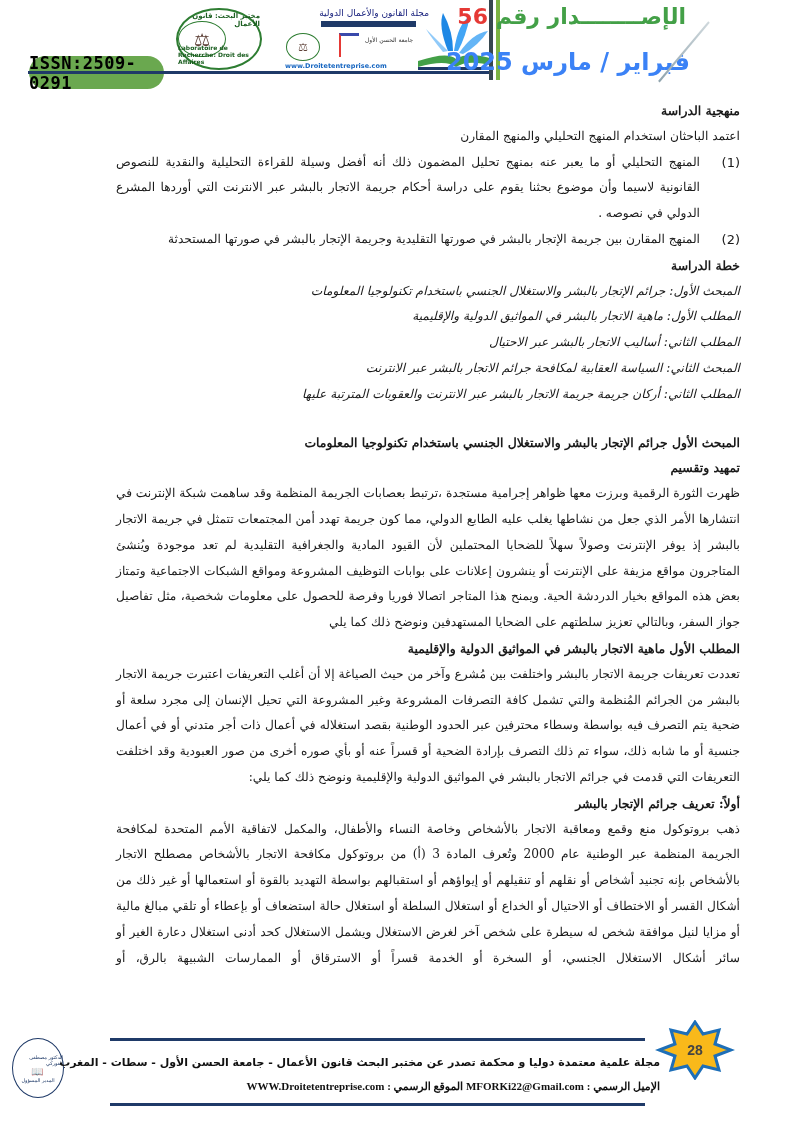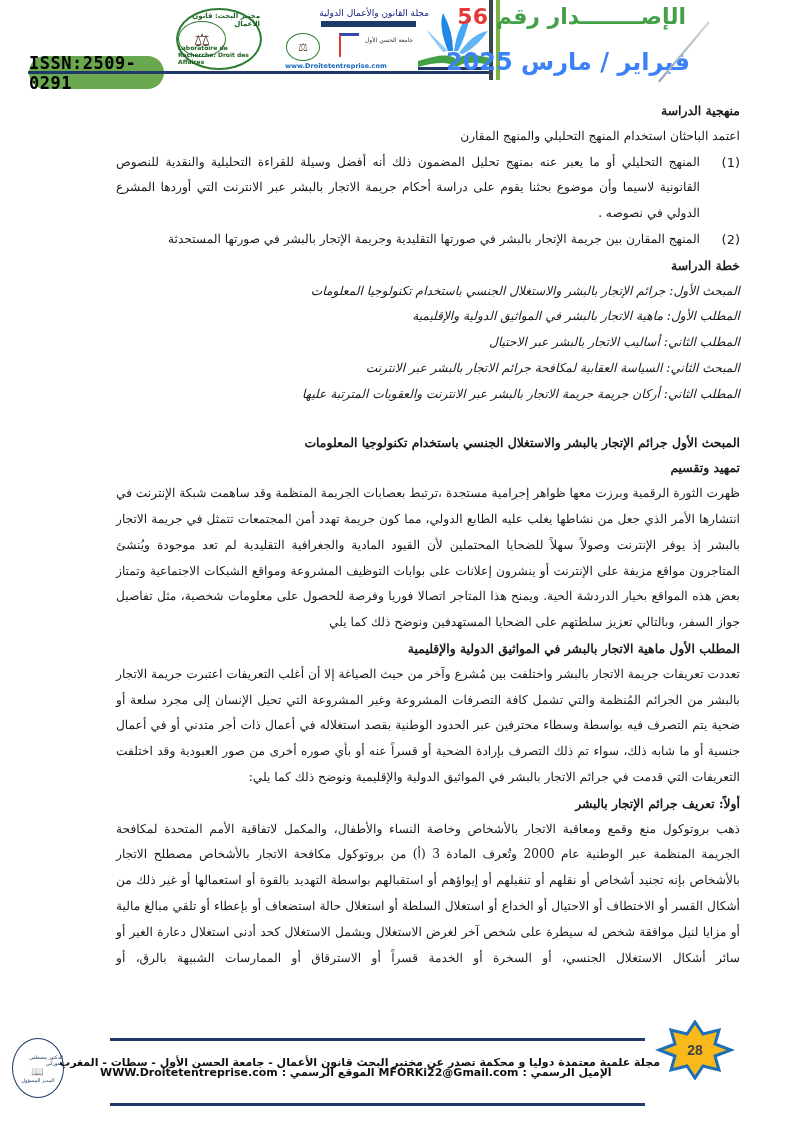--- a/index.html
+++ b/index.html
@@ -75,22 +75,22 @@
   .footer-seal .fs-top { font-size: 5px; color: #1f3a68; direction: rtl; }
   .footer-seal .fs-mid { font-size: 10px; color: #2e7d32; }
   .footer-seal .fs-bot { font-size: 5px; color: #1f3a68; direction: rtl; }
   .footer-rule-top { position: absolute; left: 110px; top: 28px; width: 535px; height: 3px; background: #1f3a68; }
   .footer-rule-bot { position: absolute; left: 110px; top: 93px; width: 535px; height: 3px; background: #1f3a68; }
   .footer-line1 {
     position: absolute; left: 100px; top: 46px; width: 560px; text-align: right;
     direction: rtl; font-size: 11px; font-weight: bold; color: #111; white-space: nowrap;
   }
   .footer-line2 {
-    position: absolute; left: 100px; top: 56px; width: 560px; text-align: left;
-    direction: rtl; font-size: 11px; font-weight: bold; color: #111; white-space: nowrap;
+    position: absolute; left: 100px; top: 70px; width: 560px; text-align: right;
+    direction: rtl; font-size: 11px; font-weight: bold; color: #111; white-space: nowrap; font-family: Liberation Serif, serif;
   }
   .page-star { position: absolute; left: 655px; top: 10px; width: 80px; height: 60px; }
   .page-star span {
     position:absolute; left:0; top:0; width:80px; height:60px; display:flex; align-items:center; justify-content:center;
     font-family:"Liberation Sans", sans-serif; font-weight:bold; font-size:14px; color:#444;
   }
 </style>
 </head>
 <body>
 

